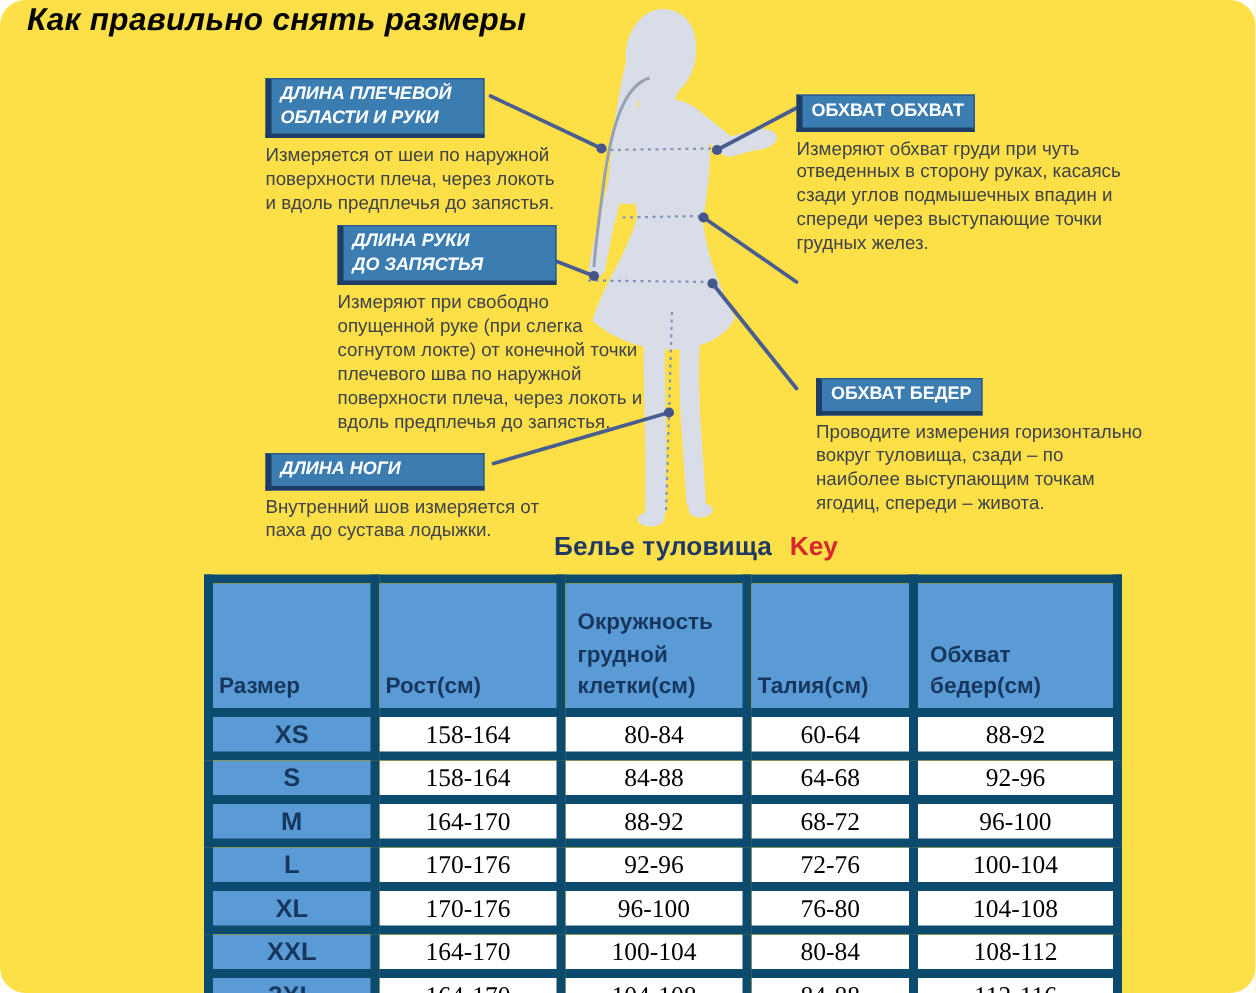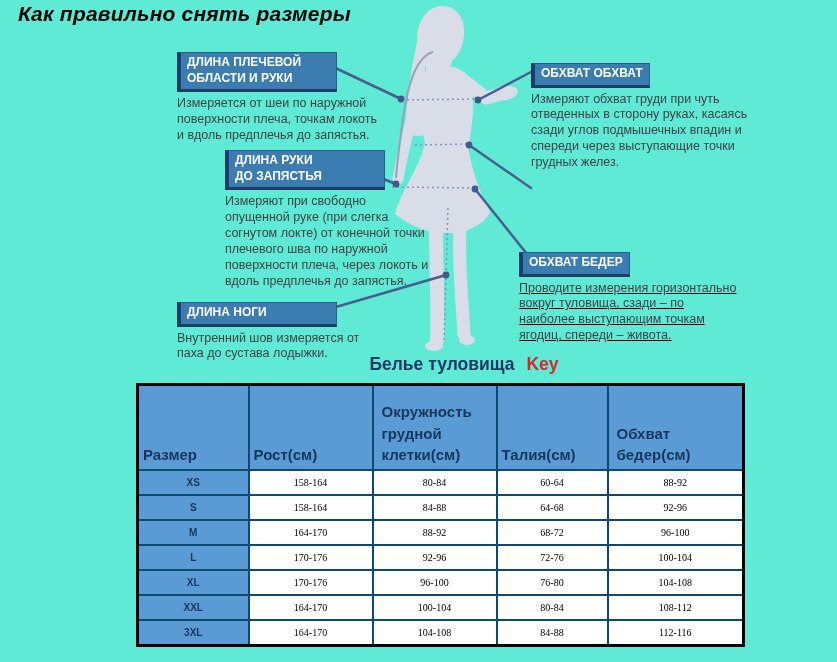--- a/index.html
+++ b/index.html
@@ -1,59 +1,59 @@
 <!DOCTYPE html>
 <html><head>
 <meta charset="utf-8">
 <style>
   html,body{margin:0;padding:0;background:#fff;}
   .canvas{
-    position:relative;width:837px;height:662px;background:#5eead4;
-    font-family:"Liberation Sans",sans-serif;overflow:hidden;
+    position:relative;width:837px;height:662px;background:#fde047;
+    font-family:"Liberation Sans",sans-serif;overflow:hidden;border-radius:17px;
   }
   .page-title{
     position:absolute;left:18px;top:2px;
     font-size:21px;font-weight:bold;font-style:italic;color:#050505;
     letter-spacing:.2px;white-space:nowrap;
   }
   .overlay{position:absolute;left:0;top:0;width:837px;height:662px;pointer-events:none;}
   .callout{position:absolute;}
   .co-head{
     display:inline-block;box-sizing:border-box;
     background:#3b7cb1;color:#ffffff;font-weight:bold;font-size:12px;line-height:1.3;
     padding:2px 6px 3px 6px;white-space:pre-line;
     border-left:4px solid #1e3c66;border-bottom:3px solid #1e3c66;
     border-top:1px solid #2d5c8c;border-right:1px solid #2d5c8c;
   }
   .co-desc{color:#3e424b;font-size:12.5px;line-height:1.27;margin-top:4px;}
   .co-1{left:177px;top:52px;width:202px;}
   .co-2{left:177px;top:150px;width:204px;margin-left:48px;}
   .co-3{left:177px;top:302px;width:202px;}
-  .co-1 .co-head,.co-2 .co-head,.co-3 .co-head{width:160px;}
+  .co-1 .co-head,.co-2 .co-head,.co-3 .co-head{width:146px;font-style:italic;}
   .co-4{left:531px;top:63px;width:218px;}
   .co-5{left:531px;top:181px;width:212px;}
-  .co-6{left:519px;top:252px;width:218px;text-decoration:underline;}
+  .co-6{left:544px;top:252px;width:218px;}
   .tbl-title{
     position:absolute;left:137px;top:354px;width:606px;box-sizing:border-box;
     text-align:center;padding-left:48px;
     font-size:17.5px;font-weight:bold;color:#1f3864;white-space:nowrap;
   }
   .tbl-title .accent{color:#d9262c;margin-left:12px;margin-top:36px;}
   table.size-table{
     position:absolute;left:136px;top:383px;
     border-collapse:collapse;table-layout:fixed;border:3px solid #000;
   }
-  .size-table th,.size-table td{border:2px solid #0c4a6e;overflow:hidden;}
+  .size-table th,.size-table td{border:6px solid #0c4a6e;overflow:hidden;}
   .size-table thead th{
     background:#5b9bd5;color:#17365d;font-weight:bold;font-size:15px;
     vertical-align:bottom;text-align:left;padding:2px 4px 3px 4px;
     white-space:pre-line;height:78px;line-height:1.45;
   }
   .size-table thead th.left{text-align:left;padding-left:8px;}
-  .size-table tbody td{height:23px;font-size:10px;text-align:center;vertical-align:middle;padding:0 2px;}
+  .size-table tbody td{height:23px;font-size:17px;text-align:center;vertical-align:middle;padding:0 2px;}
   .size-table td.size-cell{background:#5b9bd5;color:#17365d;font-weight:bold;}
   .size-table td.val-cell{background:#ffffff;color:#000000;font-family:Liberation Serif, serif;}
 </style>
 </head>
 <body>
 
 <div class="canvas">
 
   <div class="page-title">Как правильно снять размеры</div>
 
@@ -99,21 +99,21 @@
       <circle cx="469" cy="145" r="3.4"></circle>
       <circle cx="396" cy="184" r="3.4"></circle>
       <circle cx="475" cy="189" r="3.4"></circle>
       <circle cx="446" cy="275" r="3.4"></circle>
     </g>
   </svg>
 
   <div class="callout co-1">
     <div class="co-head">ДЛИНА ПЛЕЧЕВОЙ
 ОБЛАСТИ И РУКИ</div>
-    <div class="co-desc">Измеряется от шеи по наружной поверхности плеча, точкам локоть и вдоль предплечья до запястья.</div>
+    <div class="co-desc">Измеряется от шеи по наружной поверхности плеча, через локоть и вдоль предплечья до запястья.</div>
   </div>
   <div class="callout co-2">
     <div class="co-head">ДЛИНА РУКИ
 ДО ЗАПЯСТЬЯ</div>
     <div class="co-desc">Измеряют при свободно опущенной руке (при слегка согнутом локте) от конечной точки плечевого шва по наружной поверхности плеча, через локоть и вдоль предплечья до запястья.</div>
   </div>
   <div class="callout co-3">
     <div class="co-head">ДЛИНА НОГИ</div>
     <div class="co-desc">Внутренний шов измеряется от паха до сустава лодыжки.</div>
   </div>

